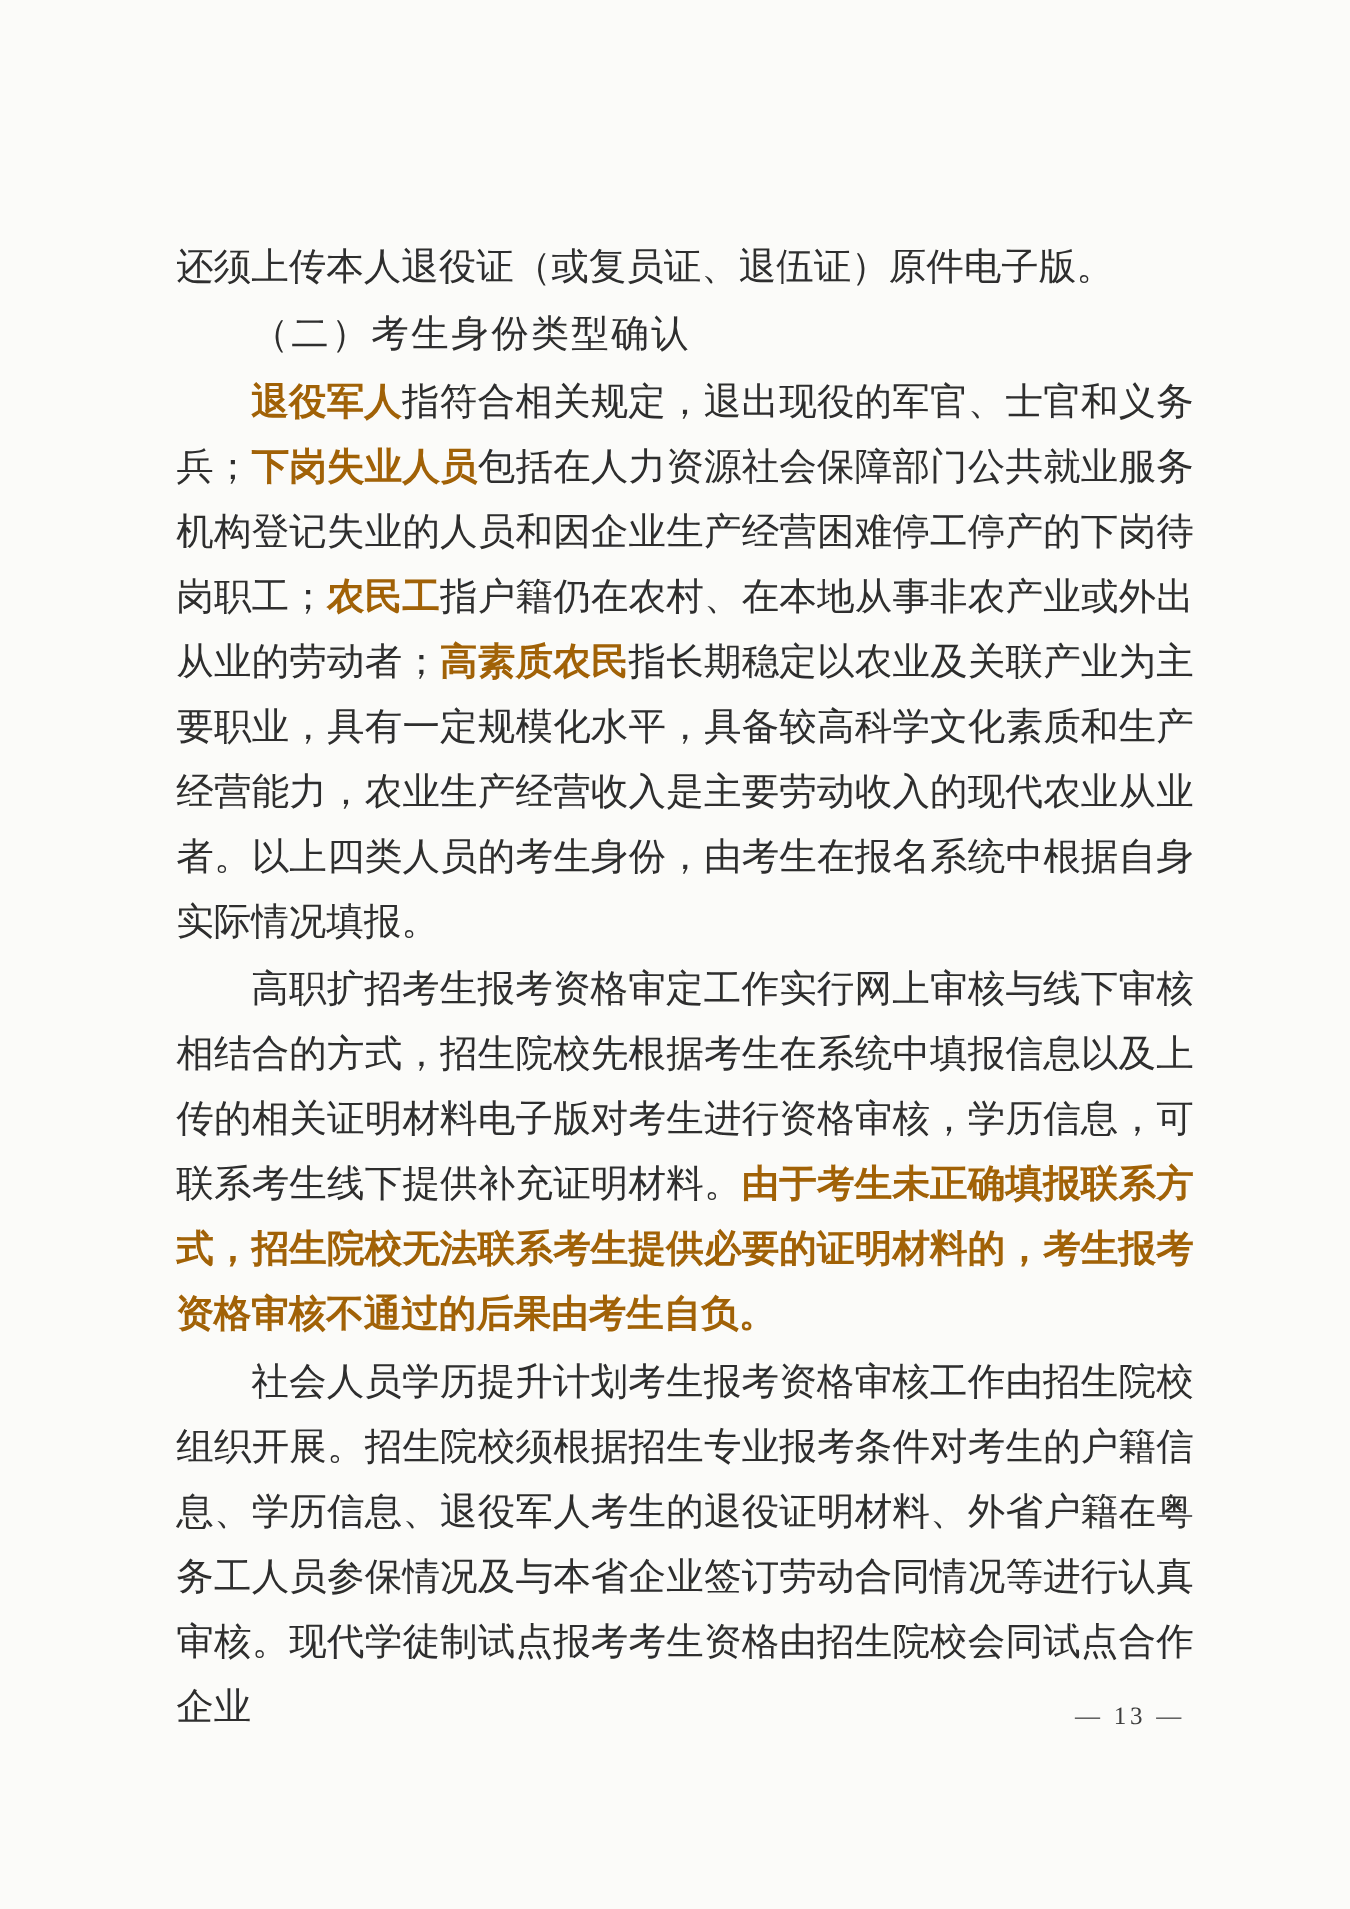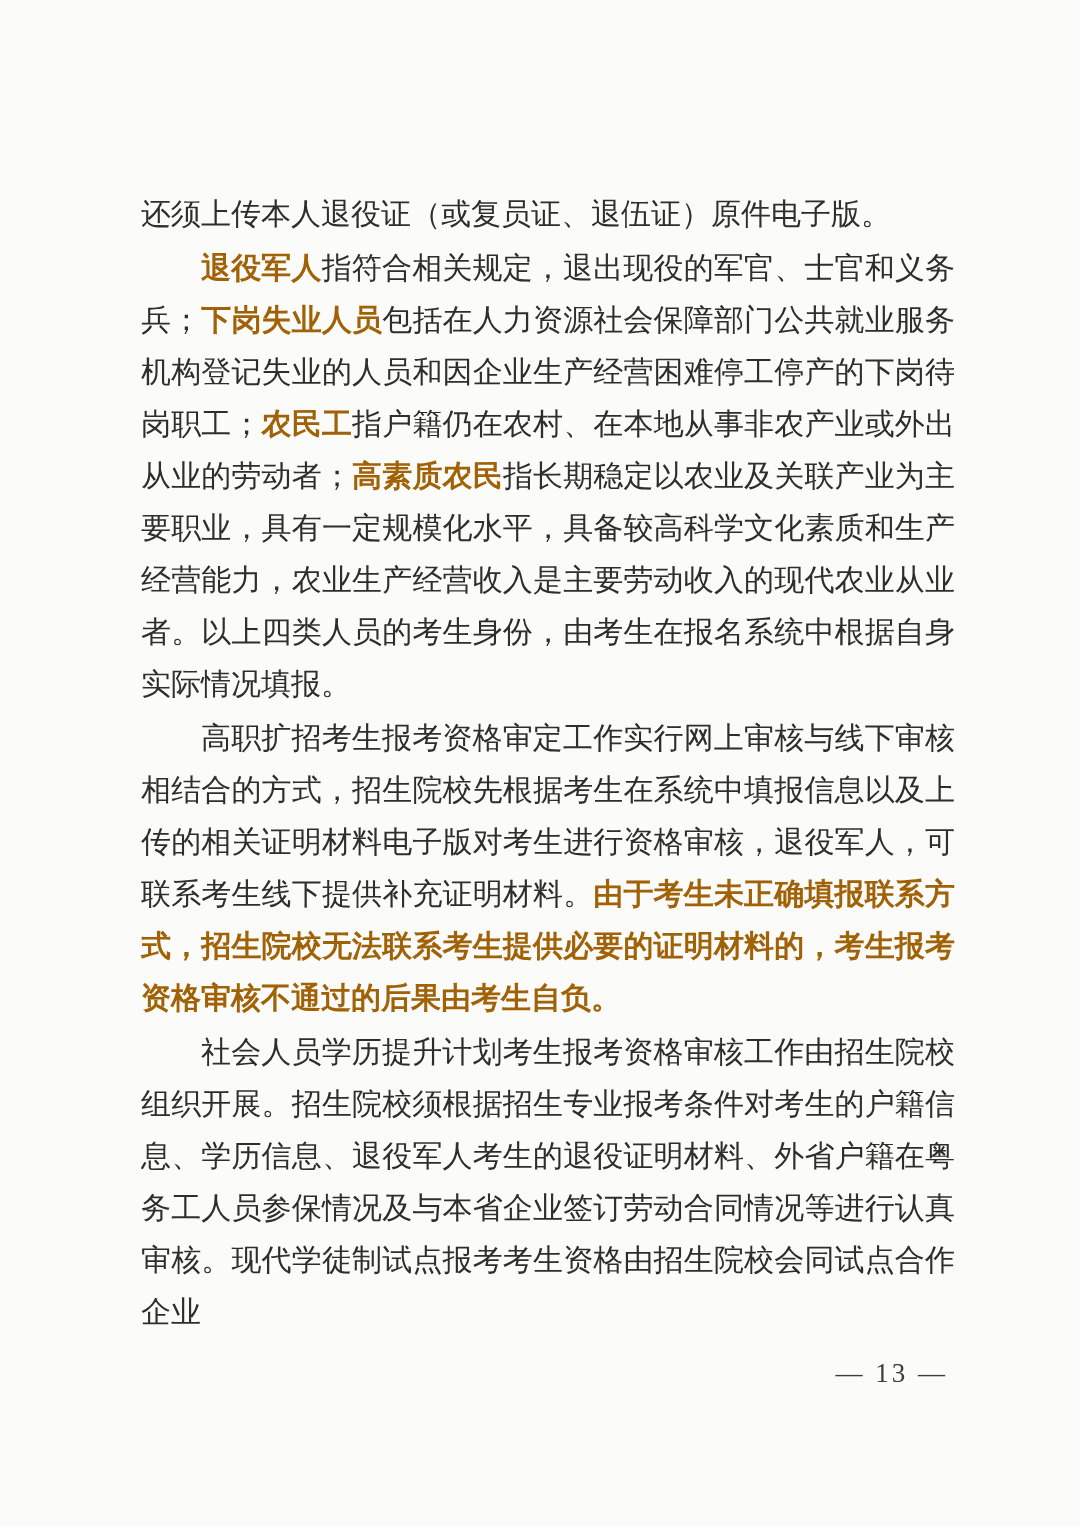--- a/index.html
+++ b/index.html
@@ -60,32 +60,33 @@
     font-weight: 700;
     color: #a16207;
   }
   .doc-body span.run {
     font-weight: 400;
   }
   .page-number {
     position: absolute;
     top: 1356px;
     right: 132px;
-    font-size: 27px;
+    font-size: 20px;
     line-height: 34px;
     color: #3d3d3d;
     font-family: "Liberation Serif", serif;
     letter-spacing: 3px;
     white-space: nowrap;
   }
 </style>
 </head>
 <body>
 
 <div class="doc-page">
   <div class="doc-body">
       <p class="body"><span class="run">还须上传本人退役证（或复员证、退伍证）原件电子版。</span></p>
+      <p class="kaiti indent"><span class="run">（二）考生身份类型确认</span></p>
       <p class="body indent"><span class="run-bold">退役军人</span><span class="run">指符合相关规定，退出现役的军官、士官和义务兵；</span><span class="run-bold">下岗失业人员</span><span class="run">包括在人力资源社会保障部门公共就业服务机构登记失业的人员和因企业生产经营困难停工停产的下岗待岗职工；</span><span class="run-bold">农民工</span><span class="run">指户籍仍在农村、在本地从事非农产业或外出从业的劳动者；</span><span class="run-bold">高素质农民</span><span class="run">指长期稳定以农业及关联产业为主要职业，具有一定规模化水平，具备较高科学文化素质和生产经营能力，农业生产经营收入是主要劳动收入的现代农业从业者。以上四类人员的考生身份，由考生在报名系统中根据自身实际情况填报。</span></p>
-      <p class="body indent"><span class="run">高职扩招考生报考资格审定工作实行网上审核与线下审核相结合的方式，招生院校先根据考生在系统中填报信息以及上传的相关证明材料电子版对考生进行资格审核，退役军人，可联系考生线下提供补充证明材料。</span><span class="run-bold">由于考生未正确填报联系方式，招生院校无法联系考生提供必要的证明材料的，考生报考资格审核不通过的后果由考生自负。</span></p>
+      <p class="body indent"><span class="run">高职扩招考生报考资格审定工作实行网上审核与线下审核相结合的方式，招生院校先根据考生在系统中填报信息以及上传的相关证明材料电子版对考生进行资格审核，学历信息，可联系考生线下提供补充证明材料。</span><span class="run-bold">由于考生未正确填报联系方式，招生院校无法联系考生提供必要的证明材料的，考生报考资格审核不通过的后果由考生自负。</span></p>
       <p class="body indent"><span class="run">社会人员学历提升计划考生报考资格审核工作由招生院校组织开展。招生院校须根据招生专业报考条件对考生的户籍信息、学历信息、退役军人考生的退役证明材料、外省户籍在粤务工人员参保情况及与本省企业签订劳动合同情况等进行认真审核。现代学徒制试点报考考生资格由招生院校会同试点合作企业</span></p>
     </div>
   <div class="page-number">— 13 —</div>
 </div>
 
 </body></html>

